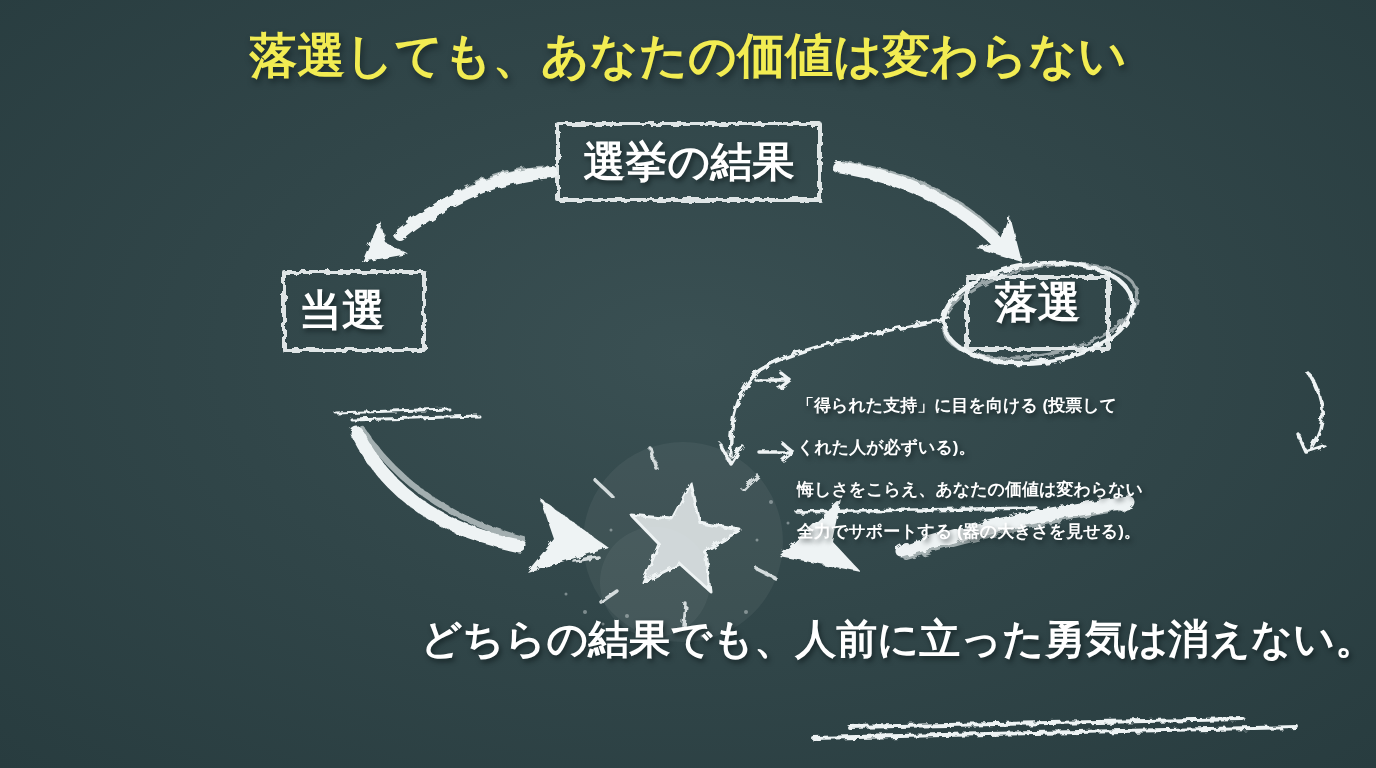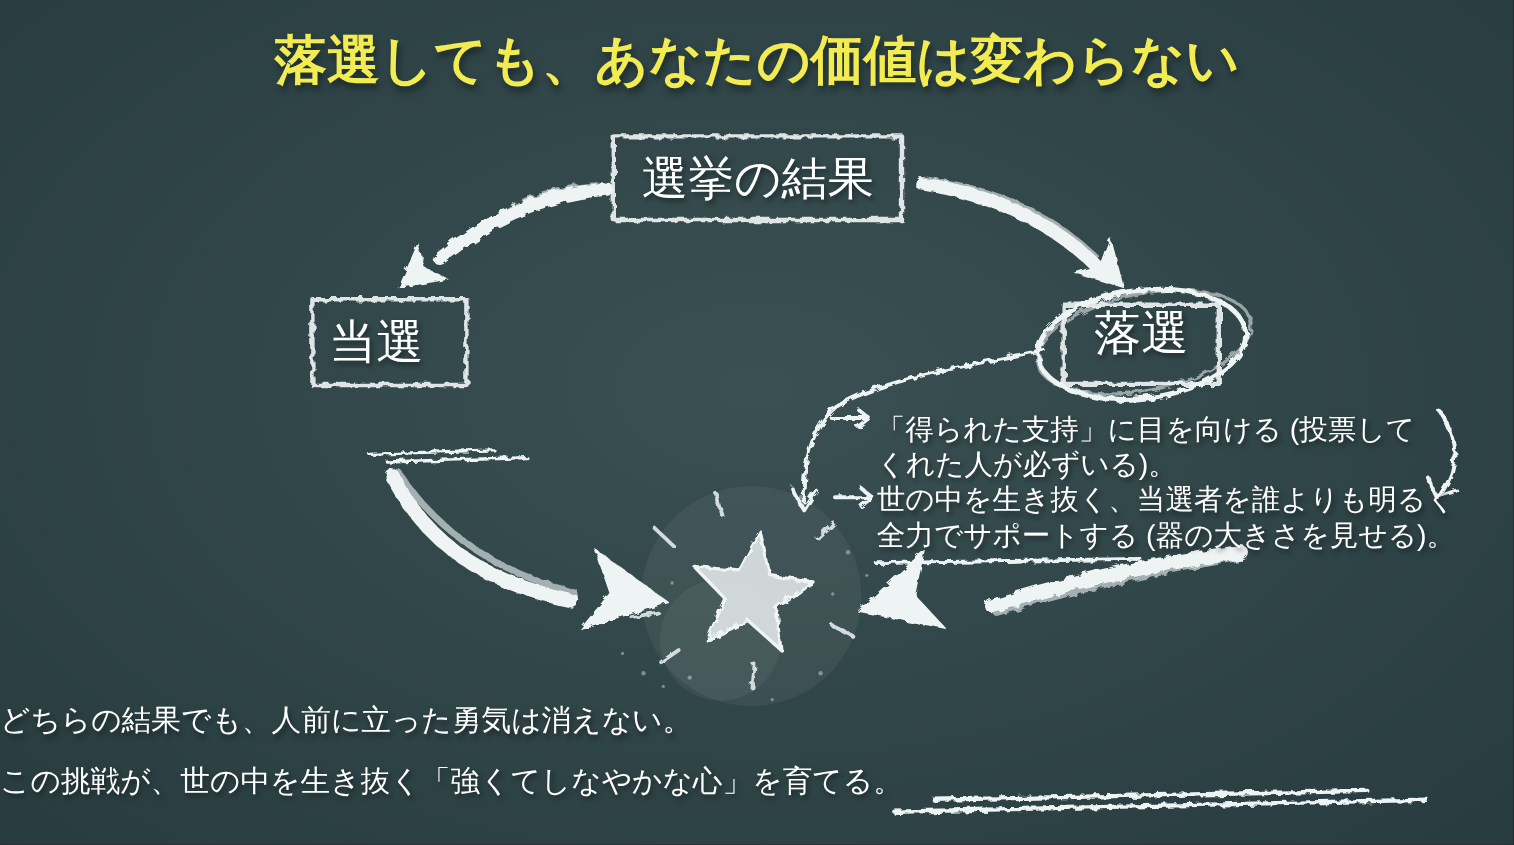--- a/index.html
+++ b/index.html
@@ -11,42 +11,42 @@
   #canvas{
     position:relative;
     width:1376px;height:768px;
     overflow:hidden;
     font-family:"Liberation Sans","DejaVu Sans",sans-serif;
     background:radial-gradient(ellipse at 50% 46%, #3a5053 0%, var(--bg) 48%, #283c3f 100%);
   }
   .abs{position:absolute;}
   .chalk-text{
     color:#ffffff;
-    font-weight:400;
+    font-weight:700;
     text-shadow:2px 3px 5px rgba(5,15,17,.55);
   }
   #title{
     top:28px;left:0;width:100%;
     text-align:center;
     font-size:48px;line-height:56px;
     color:var(--title);
     font-weight:700;
     text-shadow:2px 4px 6px rgba(5,15,17,.5);
   }
   .box-label{display:flex;align-items:center;justify-content:center;}
   #root-label{left:558px;top:124px;width:262px;height:76px;font-size:42px;}
   #win-label{left:272px;top:272px;width:140px;height:78px;font-size:43px;}
   #lose-label{left:967px;top:267px;width:141px;height:72px;font-size:43px;}
   #win-note{left:141px;top:372px;font-size:28px;line-height:34px;white-space:nowrap;}
-  #lose-notes{left:797px;top:374px;width:560px;font-size:26px;line-height:32px;}
+  #lose-notes{left:797px;top:385px;width:560px;font-size:17px;line-height:42px;}
   .lose-note{white-space:pre-line;}
   #footer{
-    top:628px;left:0;width:100%;
-    text-align:left;
-    font-size:27px;line-height:55px;
+    top:612px;left:0;width:100%;
+    text-align:right;
+    font-size:41px;line-height:55px;
   }
   #drawing{position:absolute;inset:0;pointer-events:none;}
   .ck{stroke:var(--chalk);fill:none;stroke-linecap:round;stroke-linejoin:round;}
   .ckfill{fill:var(--chalk);stroke:none;}
 </style>
 </head>
 <body>
 
 <div id="canvas">
 
@@ -151,22 +151,21 @@
   <div id="title" class="abs">落選しても、あなたの価値は変わらない</div>
 
   <div id="root-label" class="abs chalk-text box-label">選挙の結果</div>
 
   <div id="win-label" class="abs chalk-text box-label">当選</div>
 
   <div id="lose-label" class="abs chalk-text box-label">落選</div>
   <div id="lose-notes" class="abs chalk-text">
     <div class="lose-note">「得られた支持」に目を向ける (投票して
 くれた人が必ずいる)。</div>
-    <div class="lose-note">世の中を生き抜く、当選者を誰よりも明るく
+    <div class="lose-note">悔しさをこらえ、あなたの価値は変わらない
 全力でサポートする (器の大きさを見せる)。</div>
   </div>
 
   <div id="footer" class="abs chalk-text">
     <div>どちらの結果でも、人前に立った勇気は消えない。</div>
-    <div>この挑戦が、世の中を生き抜く「強くてしなやかな心」を育てる。</div>
   </div>
 
 </div>
 
 </body></html>

